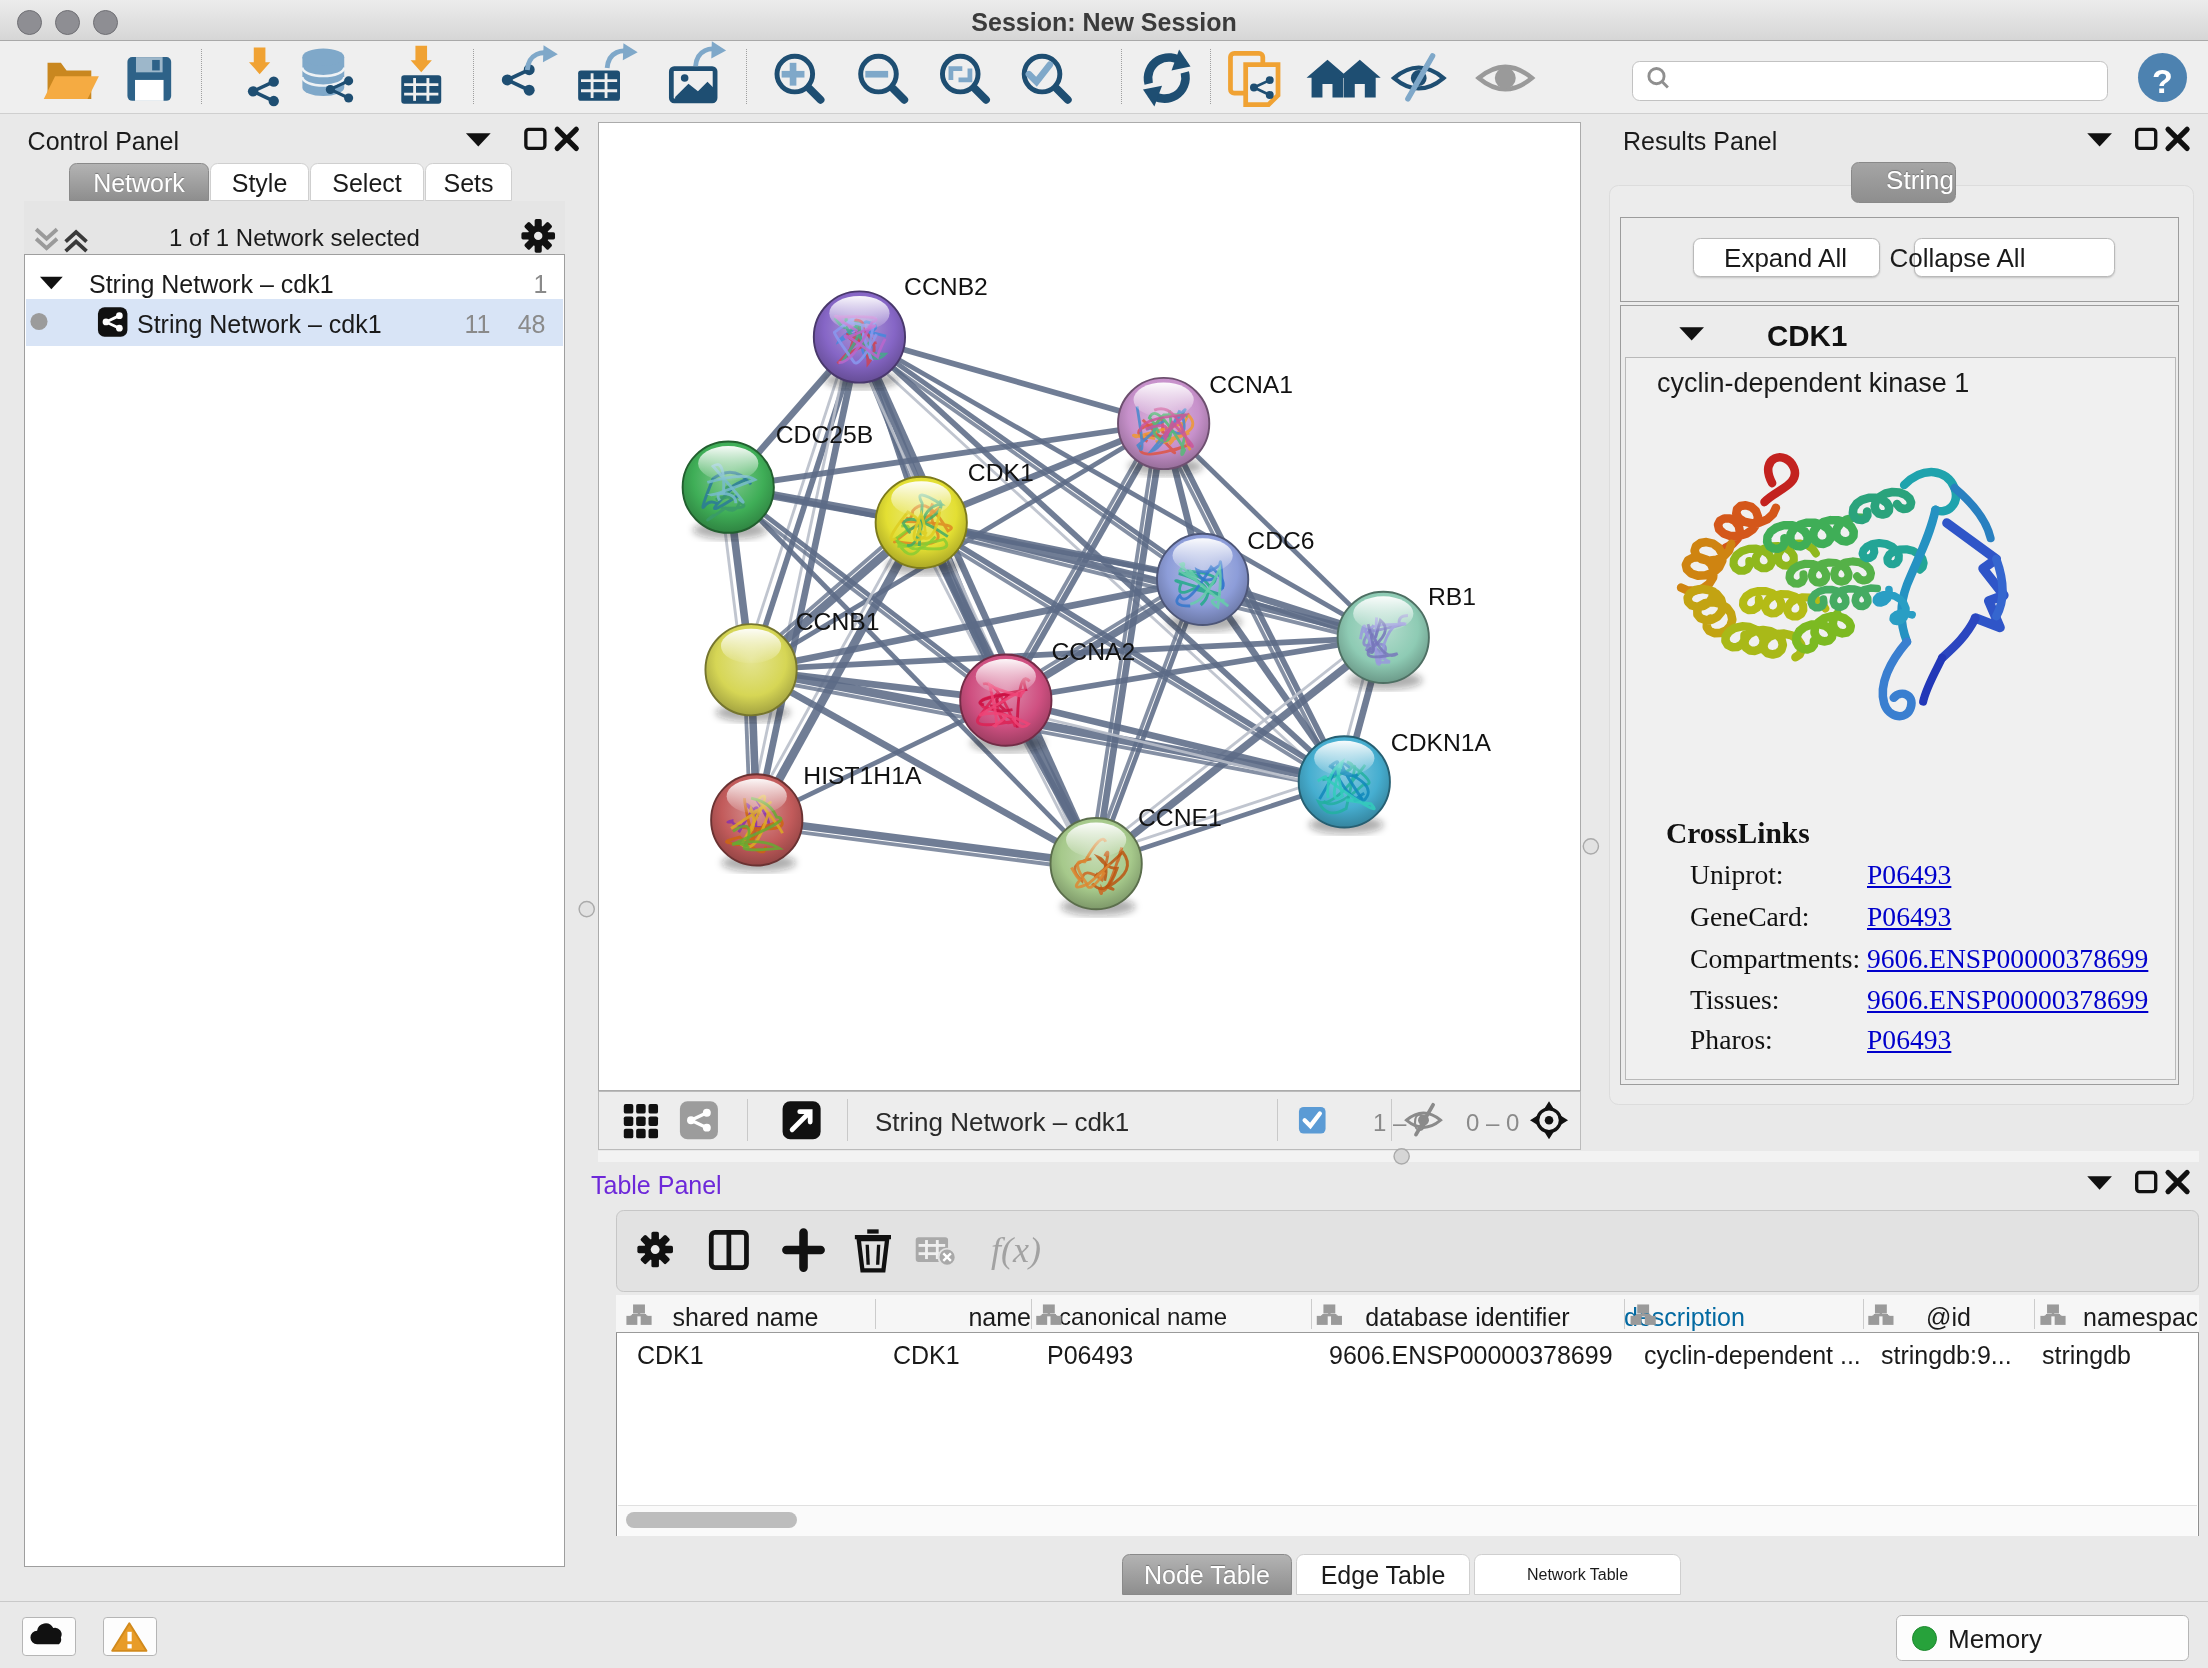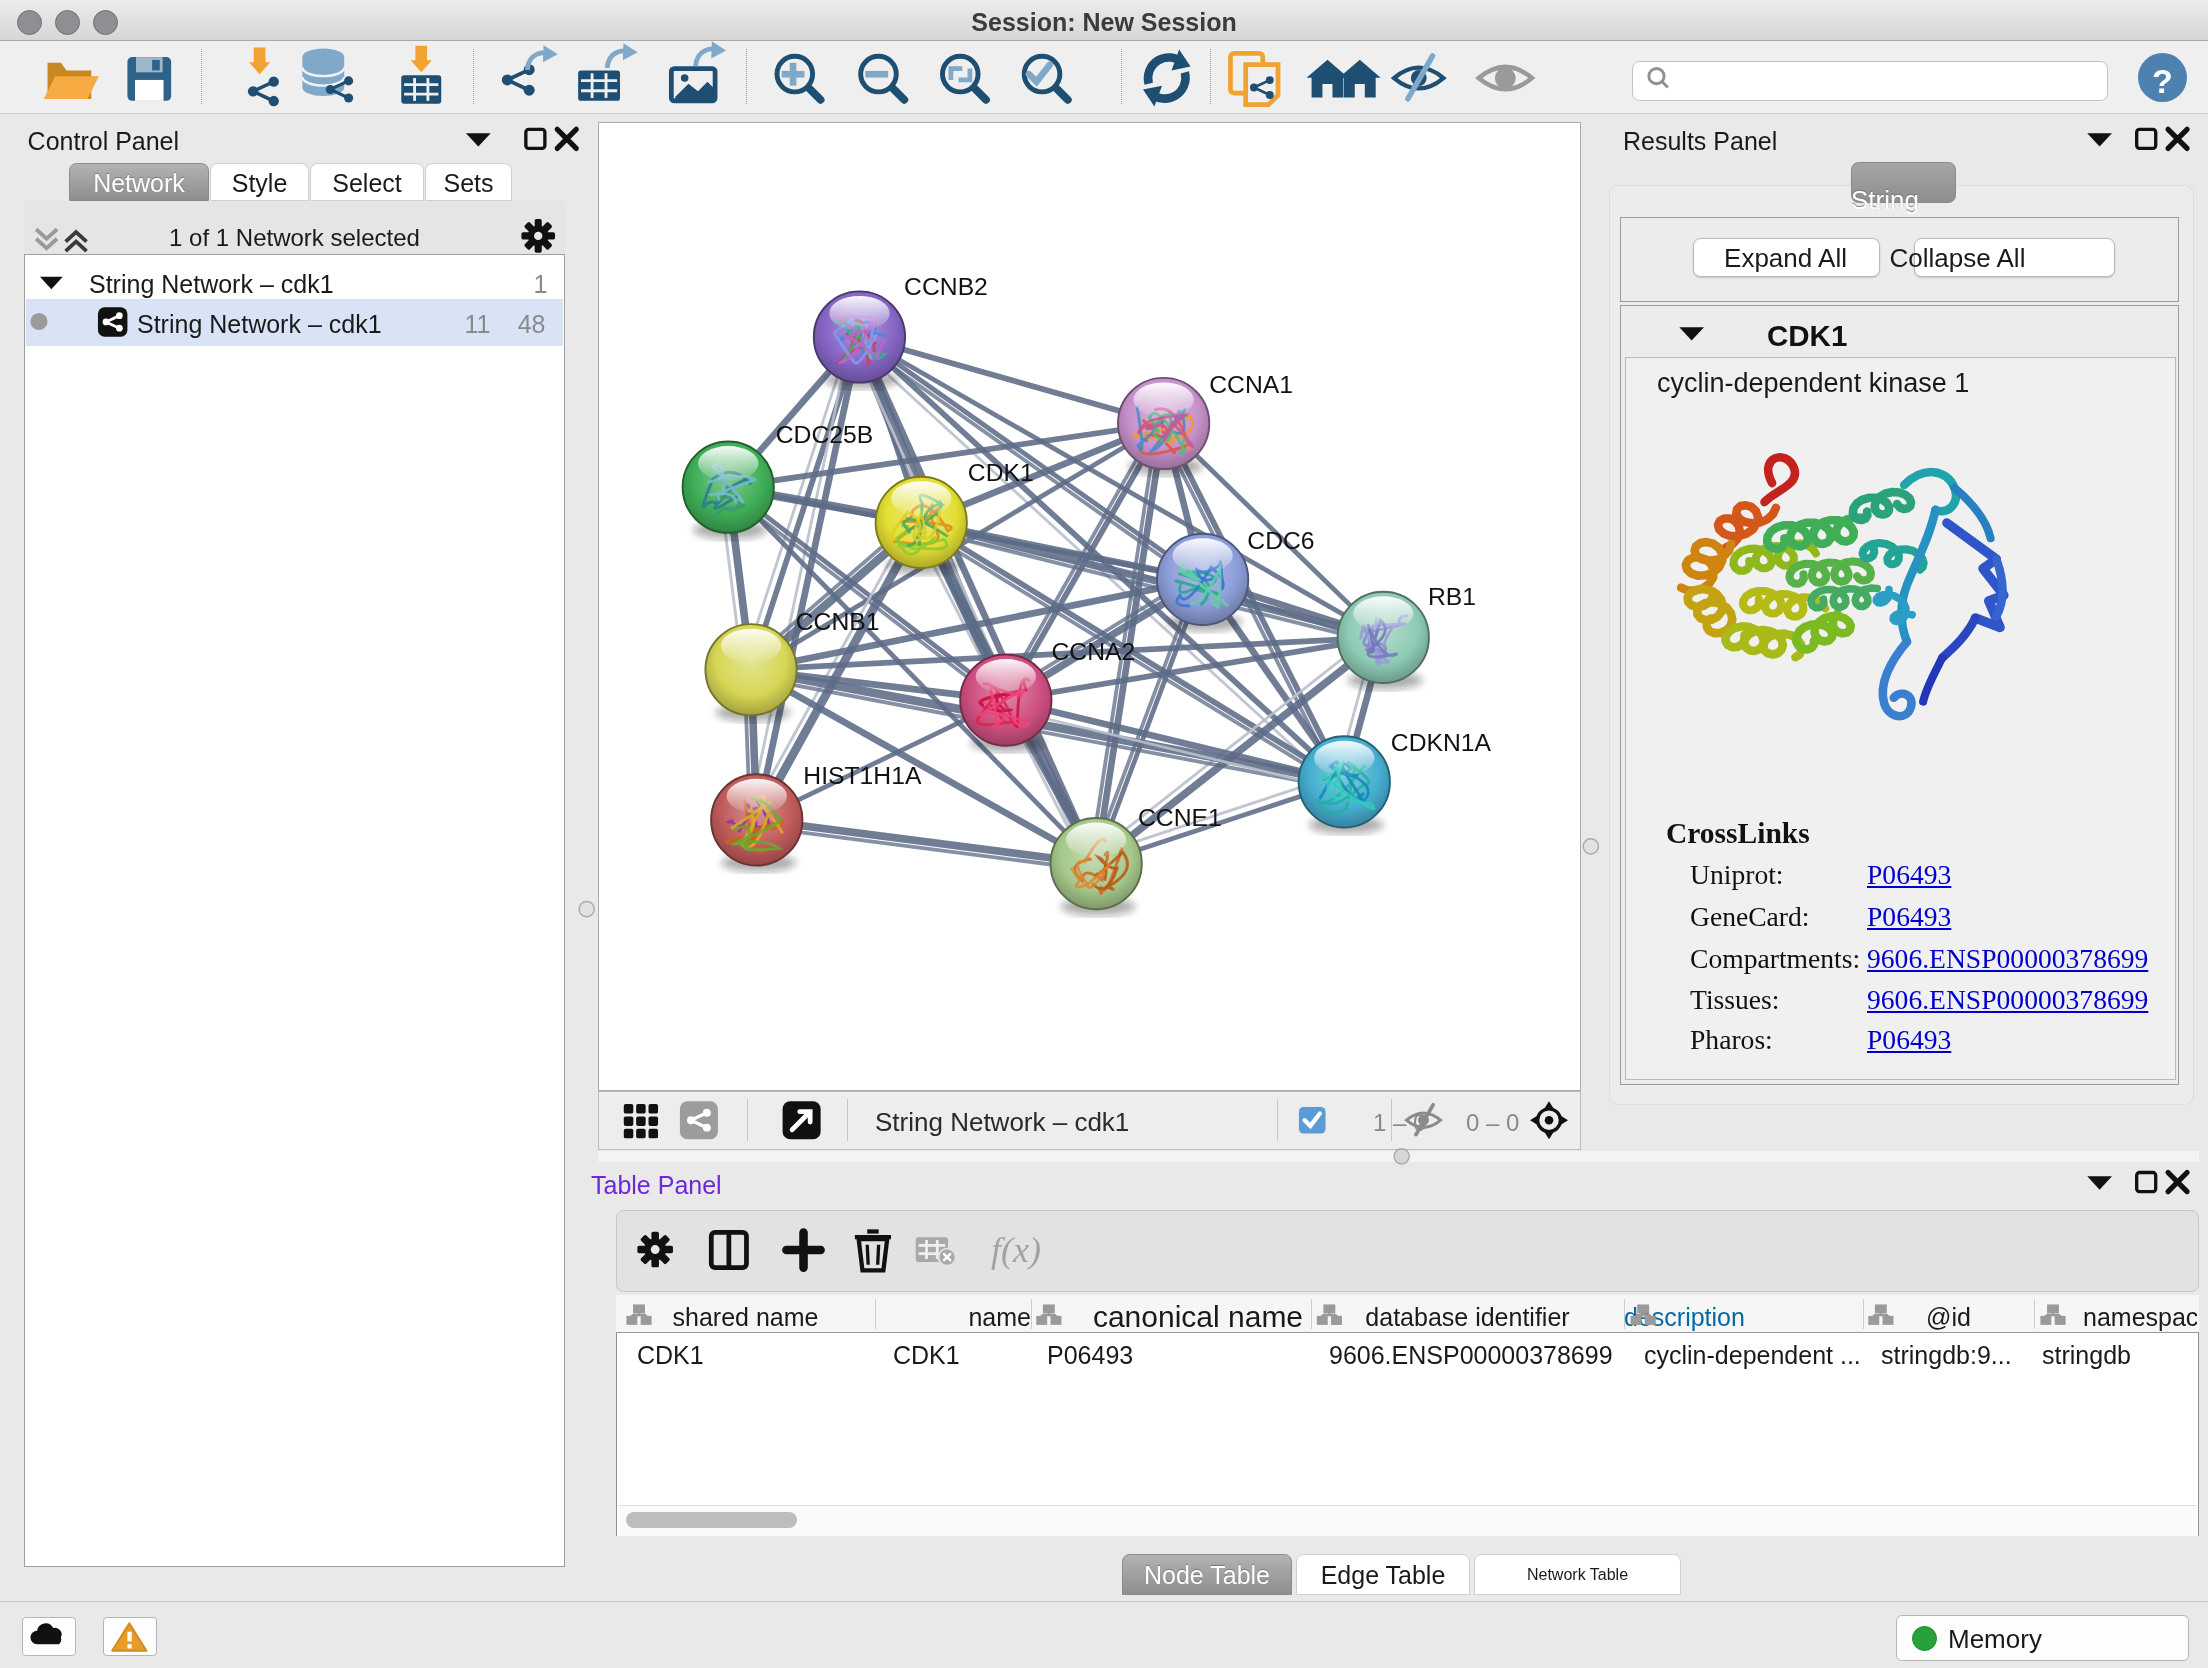--- a/index.html
+++ b/index.html
@@ -45,21 +45,21 @@
     <div style="position:absolute;left:847px;top:1099px;width:0;height:42px;border-left:1.9px solid #c9c9c9"></div>
     <div style="position:absolute;left:1277px;top:1099px;width:0;height:42px;border-left:1.9px solid #c9c9c9"></div>
     <div style="position:absolute;left:1391px;top:1099px;width:0;height:42px;border-left:1.9px solid #c9c9c9"></div>
     <div style="position:absolute;left:875px;top:1107px;font-size:26px;line-height:31px;color:#2a2a2a;font-weight:normal;font-family:'Liberation Sans',sans-serif;white-space:nowrap;">String Network – cdk1</div>
     <div style="position:absolute;left:1337px;top:1108px;font-size:24px;line-height:29.5px;color:#8a8a8a;font-weight:normal;font-family:'Liberation Sans',sans-serif;white-space:nowrap;margin-left:36px;">1 – 0</div>
     <div style="position:absolute;left:1466px;top:1108px;font-size:24px;line-height:29.5px;color:#8a8a8a;font-weight:normal;font-family:'Liberation Sans',sans-serif;white-space:nowrap;">0 – 0</div>
     <div style="position:absolute;left:598px;top:1151px;width:1601px;height:11.4px;background:#f3f3f3"></div>
     <div style="position:absolute;left:1623px;top:126px;font-size:25px;line-height:30px;color:#1a1a1a;font-weight:normal;font-family:'Liberation Sans',sans-serif;white-space:nowrap;">Results Panel</div>
     <div style="position:absolute;left:1609px;top:185px;width:583px;height:918px;background:#ececec;border:1px solid #dcdcdc;border-radius:9.5px"></div>
     <div style="position:absolute;left:1851px;top:162px;width:103px;height:39px;background:linear-gradient(180deg,#a5a5a5,#8e8e8e);border-radius:7.6px;border:1px solid #898989"></div>
-    <div style="position:absolute;left:1851px;top:185px;font-size:26px;line-height:31px;color:#ffffff;font-weight:normal;font-family:'Liberation Sans',sans-serif;white-space:nowrap;width:103px;text-align:left;text-shadow:0 -1px 1px #777">String</div>
+    <div style="position:absolute;left:1851px;top:165px;font-size:26px;line-height:31px;color:#ffffff;font-weight:normal;font-family:'Liberation Sans',sans-serif;white-space:nowrap;width:103px;text-align:right;text-shadow:0 -1px 1px #777">String</div>
     <div style="position:absolute;left:1620px;top:217px;width:559px;height:85px;border:1.9px solid #9c9c9c;box-sizing:border-box"></div>
     <div style="position:absolute;left:1693px;top:238px;width:185px;height:37px;background:#ffffff;border:1px solid #b9b9b9;border-radius:7.6px;box-shadow:0 1px 1.9px rgba(0,0,0,0.18)"></div>
     <div style="position:absolute;left:1693px;top:243px;font-size:26px;line-height:31px;color:#1a1a1a;font-weight:normal;font-family:'Liberation Sans',sans-serif;white-space:nowrap;width:185px;text-align:center">Expand All</div>
     <div style="position:absolute;left:1914px;top:238px;width:199px;height:37px;background:#ffffff;border:1px solid #b9b9b9;border-radius:7.6px;box-shadow:0 1px 1.9px rgba(0,0,0,0.18)"></div>
     <div style="position:absolute;left:1858px;top:243px;font-size:26px;line-height:31px;color:#1a1a1a;font-weight:normal;font-family:'Liberation Sans',sans-serif;white-space:nowrap;width:199px;text-align:center">Collapse All</div>
     <div style="position:absolute;left:1620px;top:305px;width:559px;height:780px;border:1.9px solid #9c9c9c;box-sizing:border-box;background:#ececec"></div>
     <div style="position:absolute;left:1767px;top:318px;font-size:29.5px;line-height:35px;color:#111;font-weight:bold;font-family:'Liberation Sans',sans-serif;white-space:nowrap;">CDK1</div>
     <div style="position:absolute;left:1625px;top:357px;width:551px;height:723px;background:#f0f0f0;border:1px solid #b9b9b9;box-sizing:border-box"></div>
     <div style="position:absolute;left:1657px;top:367px;font-size:27px;line-height:32px;color:#1a1a1a;font-weight:normal;font-family:'Liberation Sans',sans-serif;white-space:nowrap;">cyclin-dependent kinase 1</div>
     <div style="position:absolute;left:1666px;top:816px;font-size:29.5px;line-height:35px;color:#111;font-weight:bold;font-family:'Liberation Serif',serif;white-space:nowrap;">CrossLinks</div>
@@ -79,21 +79,21 @@
     <div style="position:absolute;left:616px;top:1295px;width:1583px;height:243px;background:#ffffff;border:1.9px solid #8f8f8f;box-sizing:border-box"></div>
     <div style="position:absolute;left:616px;top:1295px;width:1583px;height:38px;background:#f6f6f6;border-bottom:1.9px solid #9a9a9a;box-sizing:border-box"></div>
     <div style="position:absolute;left:875px;top:1299px;width:0;height:30px;border-left:1.9px solid #cccccc"></div>
     <div style="position:absolute;left:1031px;top:1299px;width:0;height:30px;border-left:1.9px solid #cccccc"></div>
     <div style="position:absolute;left:1311px;top:1299px;width:0;height:30px;border-left:1.9px solid #cccccc"></div>
     <div style="position:absolute;left:1624px;top:1299px;width:0;height:30px;border-left:1.9px solid #cccccc"></div>
     <div style="position:absolute;left:1863px;top:1299px;width:0;height:30px;border-left:1.9px solid #cccccc"></div>
     <div style="position:absolute;left:2034px;top:1299px;width:0;height:30px;border-left:1.9px solid #cccccc"></div>
     <div style="position:absolute;left:616px;top:1302px;font-size:25px;line-height:30px;color:#1a1a1a;font-weight:normal;font-family:'Liberation Sans',sans-serif;white-space:nowrap;width:259px;text-align:center">shared name</div>
     <div style="position:absolute;left:875px;top:1302px;font-size:25px;line-height:30px;color:#1a1a1a;font-weight:normal;font-family:'Liberation Sans',sans-serif;white-space:nowrap;width:156px;text-align:right">name</div>
-    <div style="position:absolute;left:1058px;top:1302px;font-size:30px;line-height:30px;color:#1a1a1a;font-weight:normal;font-family:'Liberation Sans',sans-serif;white-space:nowrap;width:280px;text-align:center">canonical name</div>
+    <div style="position:absolute;left:1003px;top:1302px;font-size:24px;line-height:30px;color:#1a1a1a;font-weight:normal;font-family:'Liberation Sans',sans-serif;white-space:nowrap;width:280px;text-align:center">canonical name</div>
     <div style="position:absolute;left:1311px;top:1302px;font-size:25px;line-height:30px;color:#1a1a1a;font-weight:normal;font-family:'Liberation Sans',sans-serif;white-space:nowrap;width:313px;text-align:center">database identifier</div>
     <div style="position:absolute;left:1624px;top:1302px;font-size:25px;line-height:30px;color:#0369a1;font-weight:normal;font-family:'Liberation Sans',sans-serif;white-space:nowrap;width:240px;text-align:left">description</div>
     <div style="position:absolute;left:1863px;top:1302px;font-size:25px;line-height:30px;color:#1a1a1a;font-weight:normal;font-family:'Liberation Sans',sans-serif;white-space:nowrap;width:171px;text-align:center">@id</div>
     <div style="position:absolute;left:2083px;top:1302px;font-size:25px;line-height:30px;color:#1a1a1a;font-weight:normal;font-family:'Liberation Sans',sans-serif;white-space:nowrap;max-width:114px;overflow:hidden">namespace</div>
     <div style="position:absolute;left:637px;top:1340px;font-size:25px;line-height:30px;color:#1a1a1a;font-weight:normal;font-family:'Liberation Sans',sans-serif;white-space:nowrap;">CDK1</div>
     <div style="position:absolute;left:893px;top:1340px;font-size:25px;line-height:30px;color:#1a1a1a;font-weight:normal;font-family:'Liberation Sans',sans-serif;white-space:nowrap;">CDK1</div>
     <div style="position:absolute;left:1047px;top:1340px;font-size:25px;line-height:30px;color:#1a1a1a;font-weight:normal;font-family:'Liberation Sans',sans-serif;white-space:nowrap;">P06493</div>
     <div style="position:absolute;left:1329px;top:1340px;font-size:25px;line-height:30px;color:#1a1a1a;font-weight:normal;font-family:'Liberation Sans',sans-serif;white-space:nowrap;">9606.ENSP00000378699</div>
     <div style="position:absolute;left:1644px;top:1340px;font-size:25px;line-height:30px;color:#1a1a1a;font-weight:normal;font-family:'Liberation Sans',sans-serif;white-space:nowrap;">cyclin-dependent ...</div>
     <div style="position:absolute;left:1881px;top:1340px;font-size:25px;line-height:30px;color:#1a1a1a;font-weight:normal;font-family:'Liberation Sans',sans-serif;white-space:nowrap;">stringdb:9...</div>

